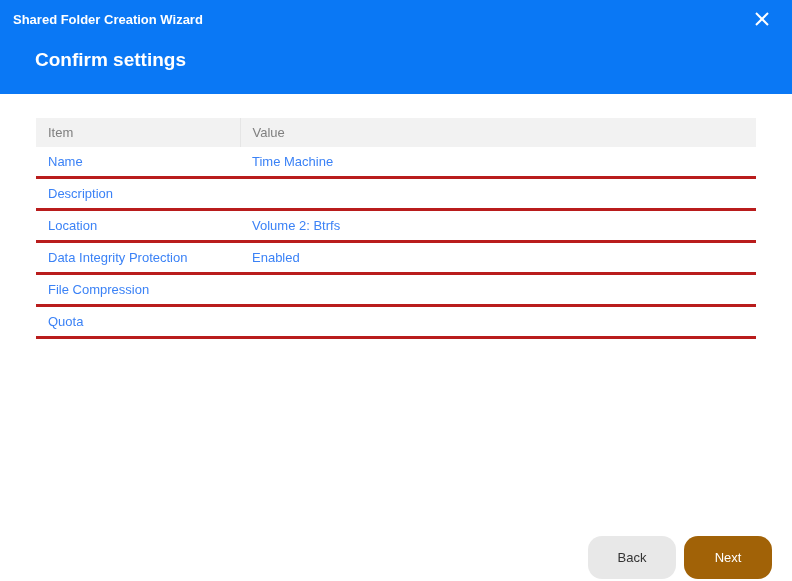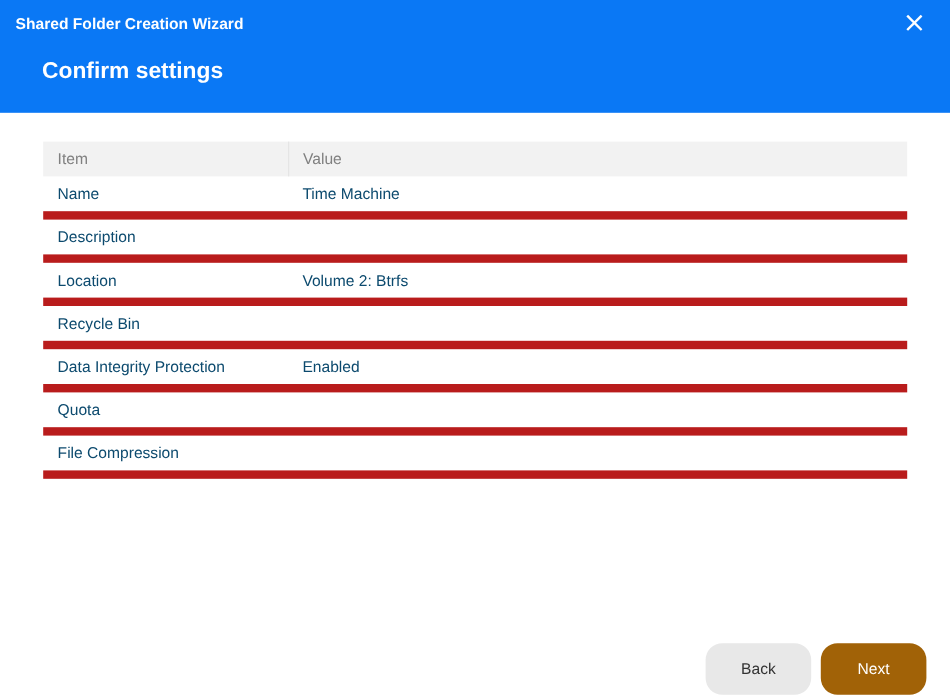--- a/index.html
+++ b/index.html
@@ -52,22 +52,22 @@
       color: #808080;
       padding: 7px 12px;
       border-right: 1px solid #e5e5e5;
     }
     .settings-table thead td:last-child {
       border-right: none;
     }
     .col-item { width: 204px; }
     .settings-table tbody td {
       padding: 7px 12px;
-      border-bottom: 7px solid #b91c1c;
-      color: #0c4a6e;
+      border-bottom: 3px solid #b91c1c;
+      color: #3b82f6;
     }
     .footer {
       position: absolute;
       bottom: 0;
       left: 0;
       right: 0;
       height: 48px;
       display: flex;
       justify-content: flex-end;
       align-items: center;
@@ -125,33 +125,29 @@
       </tr>
       <tr>
         <td>Description</td>
         <td></td>
       </tr>
       <tr>
         <td>Location</td>
         <td>Volume 2: Btrfs</td>
       </tr>
       <tr>
-        <td>Recycle Bin</td>
-        <td></td>
-      </tr>
-      <tr>
         <td>Data Integrity Protection</td>
         <td>Enabled</td>
       </tr>
       <tr>
-        <td>Quota</td>
+        <td>File Compression</td>
         <td></td>
       </tr>
       <tr>
-        <td>File Compression</td>
+        <td>Quota</td>
         <td></td>
       </tr>
     </tbody>
   </table>
 </div>
 
 <div class="footer">
   <button class="btn btn-back">Back</button>
   <button class="btn btn-next">Next</button>
 </div>

